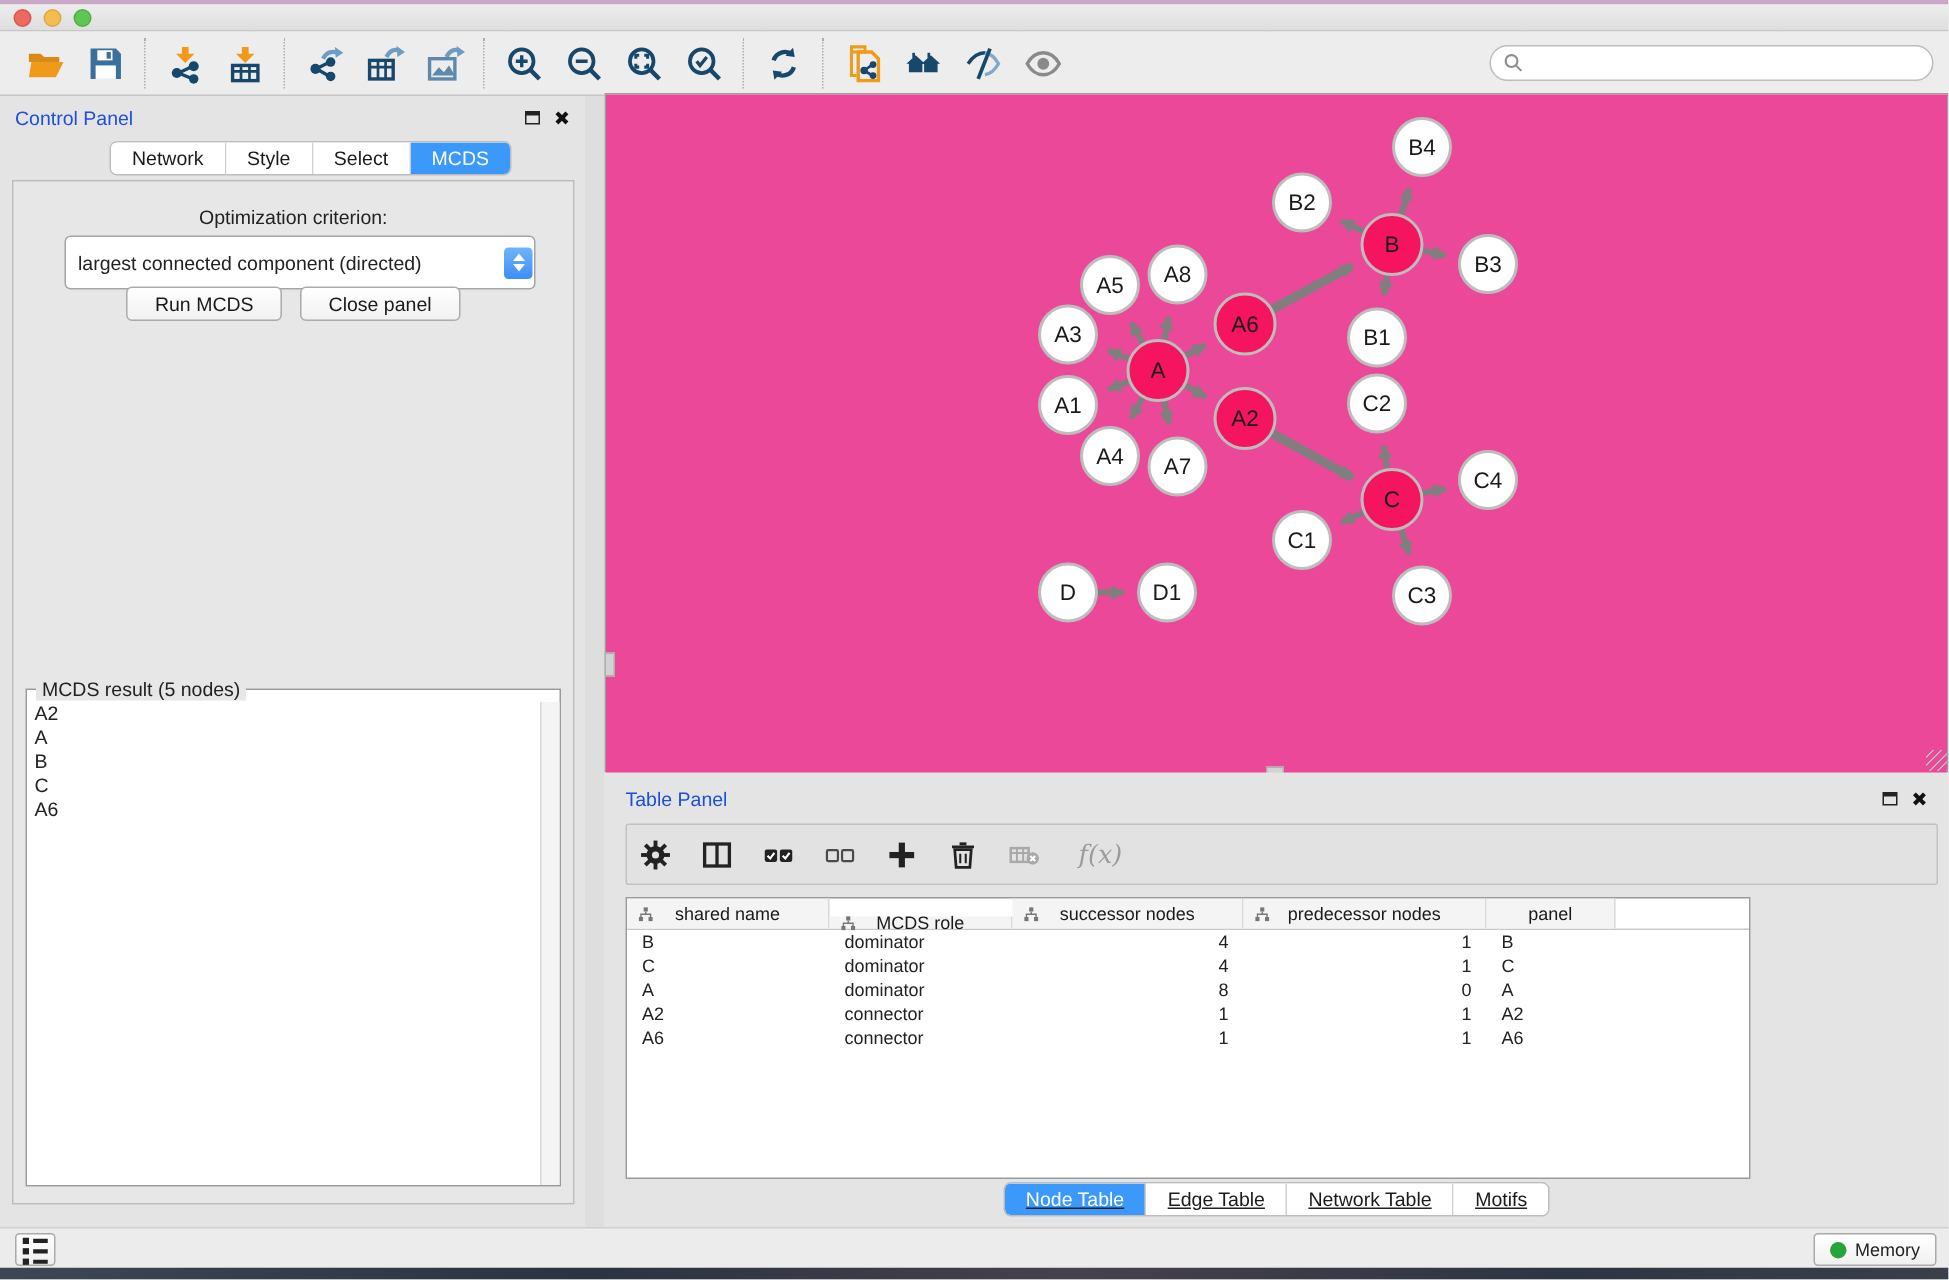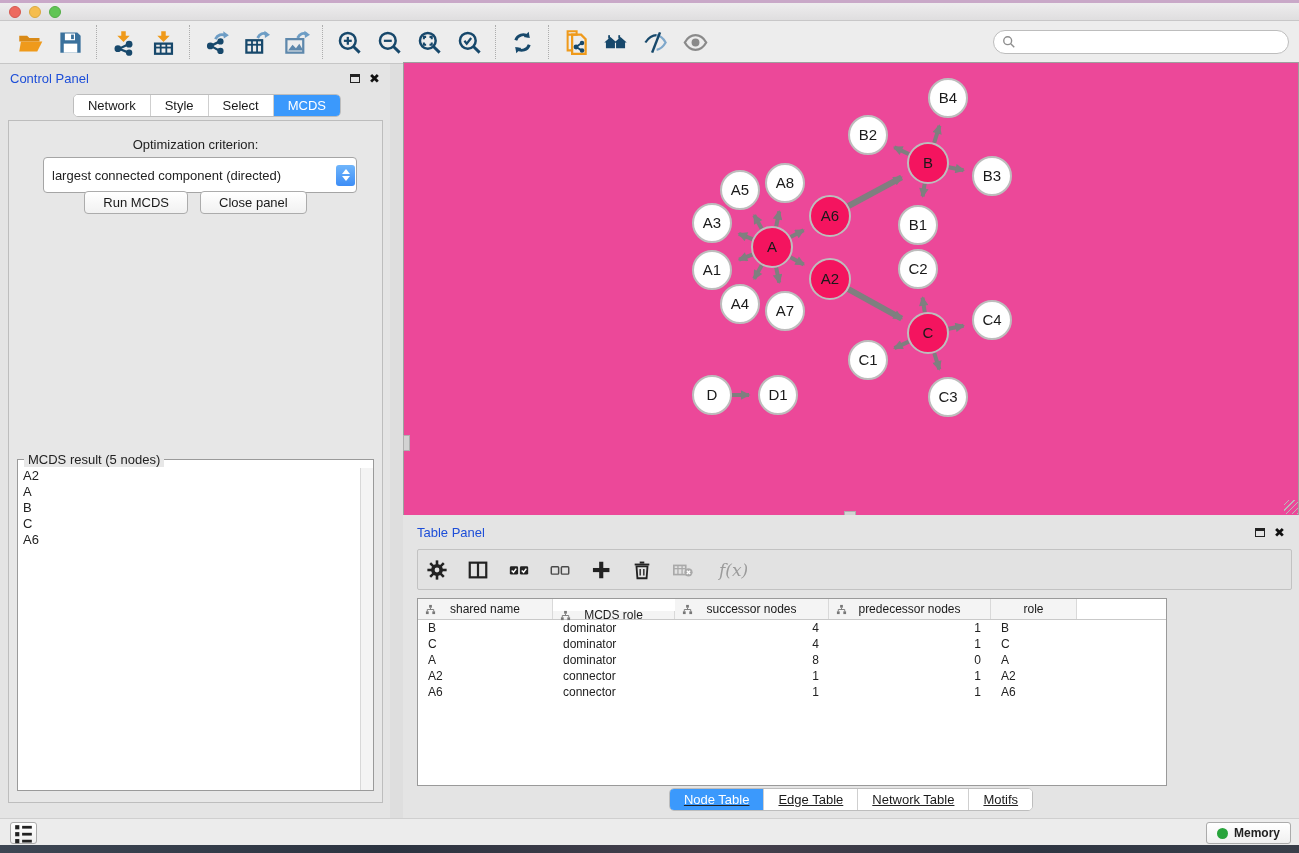--- a/index.html
+++ b/index.html
@@ -96,21 +96,21 @@
   .dt-row { display:flex; height:16px; font-size:12px; align-items:center; }
   .dt-cell { padding:0 10px; white-space:nowrap; overflow:hidden; }
   .dt-cell.al { text-align:left; } .dt-cell.ar { text-align:right; }
   .tp-tabs { position:absolute; left:0; width:100%; top:273px; display:flex; justify-content:center;text-decoration:underline; }
 
   
   .statusbar { position:absolute; left:0; top:818px; width:1299px; height:27px; background:#ECECEC; border-top:1px solid #CFCFCF; }
   .list-btn { position:absolute; left:10px; top:3px; width:27px; height:22px; background:linear-gradient(#FFF,#EFEFEF);
     border:1px solid #ABABAB; border-radius:3px; display:flex; align-items:center; justify-content:center; }
   .memory-btn { position:absolute; right:8px; top:3px; height:22px; padding:0 10px; background:linear-gradient(#FFF,#F0F0F0);
-    border:1px solid #ABABAB; border-radius:3px; display:flex; align-items:center; gap:6px; font-size:12px;font-weight:bold; }
+    border:1px solid #ABABAB; border-radius:3px; display:flex; align-items:center; gap:6px; font-size:12px; }
   .mem-dot { width:11px; height:11px; border-radius:50%; background:#28A43C; }
 </style>
 </head>
 <body>
 
 <div class="desktop-top"></div>
 <div class="desktop-bottom"></div>
 
 <div>
 
@@ -543,21 +543,21 @@
           <div class="dt-hcell" style="width: 162px;">
             <svg viewBox="0 0 12 12">
               <rect x="4.5" y="1" width="3" height="3" fill="#777"></rect>
               <rect x="1" y="8" width="3" height="3" fill="#777"></rect>
               <rect x="8" y="8" width="3" height="3" fill="#777"></rect>
               <path d="M6 4v2M2.5 8V6h7v2" fill="none" stroke="#777" stroke-width="1"></path>
             </svg>
             <span>predecessor nodes</span>
           </div>
           <div class="dt-hcell" style="width: 86px;">
-            <span>role</span>
+            <span>panel</span>
           </div>
         </div>
         <div class="dt-row">
           <div class="dt-cell al" style="width: 135px;">B</div>
           <div class="dt-cell al" style="width: 122px;">dominator</div>
           <div class="dt-cell ar" style="width: 154px;">4</div>
           <div class="dt-cell ar" style="width: 162px;">1</div>
           <div class="dt-cell al" style="width: 86px;">B</div>
         </div>
         <div class="dt-row">

